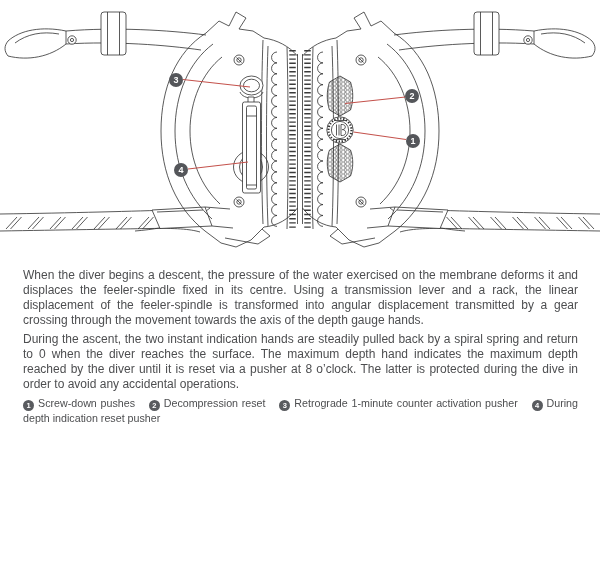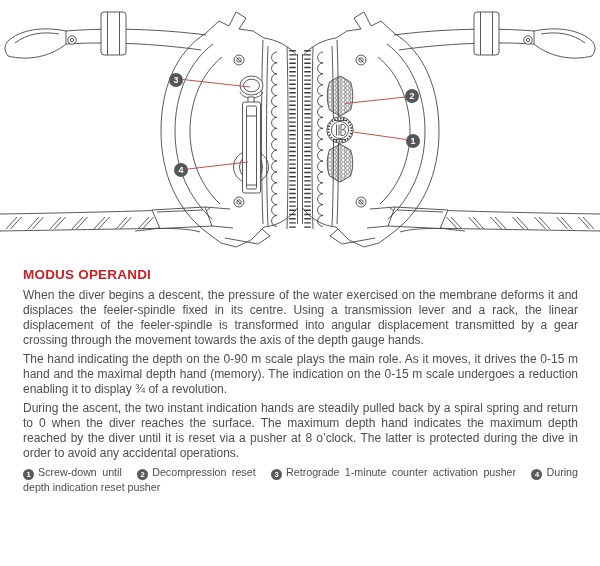--- a/index.html
+++ b/index.html
@@ -202,26 +202,24 @@
       </g>
     </svg>
 
     <div class="co" style="left:406px; top:134px;">1</div>
     <div class="co" style="left:405px; top:89px;">2</div>
     <div class="co" style="left:169px; top:73px;">3</div>
     <div class="co" style="left:174px; top:163px;">4</div>
   </div>
 
   <div class="content">
-    <h2>MODUS OPERANDI</h2>
     <p>When the diver begins a descent, the pressure of the water exercised on the membrane deforms it and displaces the feeler-spindle fixed in its centre. Using a transmission lever and a rack, the linear displacement of the feeler-spindle is transformed into angular displacement transmitted by a gear crossing through the movement towards the axis of the depth gauge hands.</p>
-    <p>The hand indicating the depth on the 0-90 m scale plays the main role. As it moves, it drives the 0-15 m hand and the maximal depth hand (memory). The indication on the 0-15 m scale undergoes a reduction enabling it to display ¾ of a revolution.</p>
     <p>During the ascent, the two instant indication hands are steadily pulled back by a spiral spring and return to 0 when the diver reaches the surface. The maximum depth hand indicates the maximum depth reached by the diver until it is reset via a pusher at 8 o’clock. The latter is protected during the dive in order to avoid any accidental operations.</p>
 
     <div class="legend">
-      <span class="litem"><span class="lnum">1</span><span class="ltext">Screw-down until</span></span>
+      <span class="litem"><span class="lnum">1</span><span class="ltext">Screw-down pushes</span></span>
       <span class="litem"><span class="lnum">2</span><span class="ltext">Decompression reset</span></span>
       <span class="litem"><span class="lnum">3</span><span class="ltext">Retrograde 1-minute counter activation pusher</span></span>
       <span class="litem"><span class="lnum">4</span><span class="ltext">During depth indication reset pusher</span></span>
     </div>
   </div>
 
 </div>
 
 </body></html>

